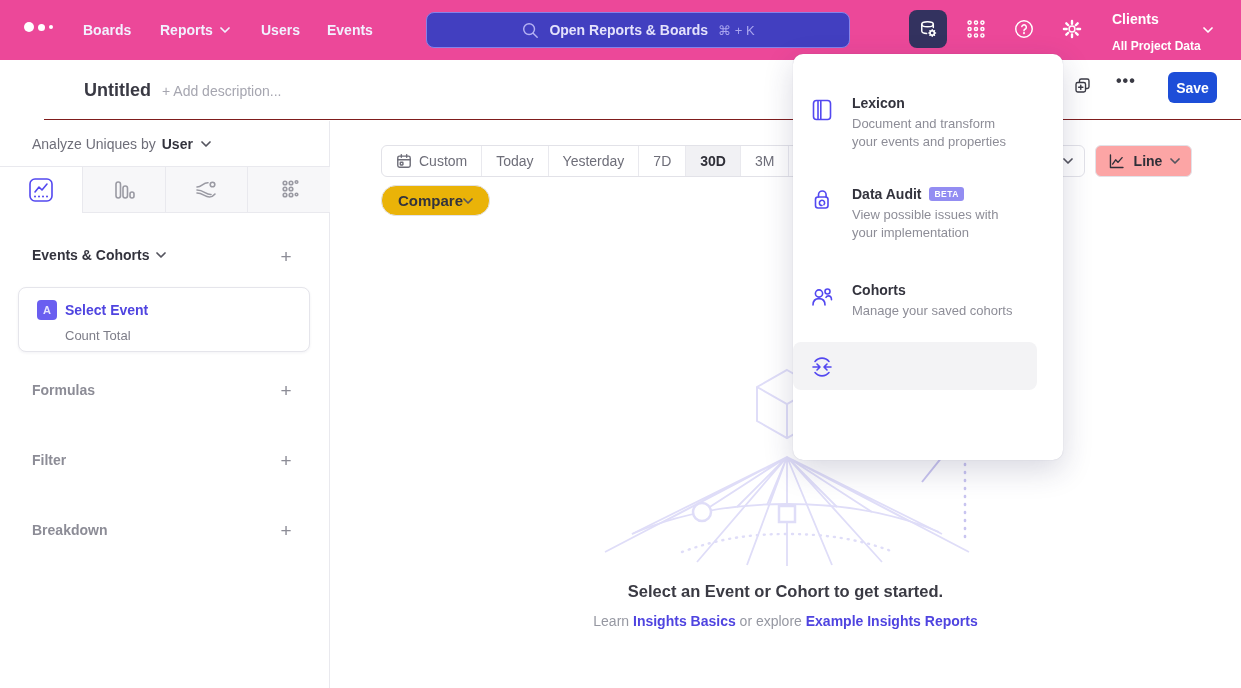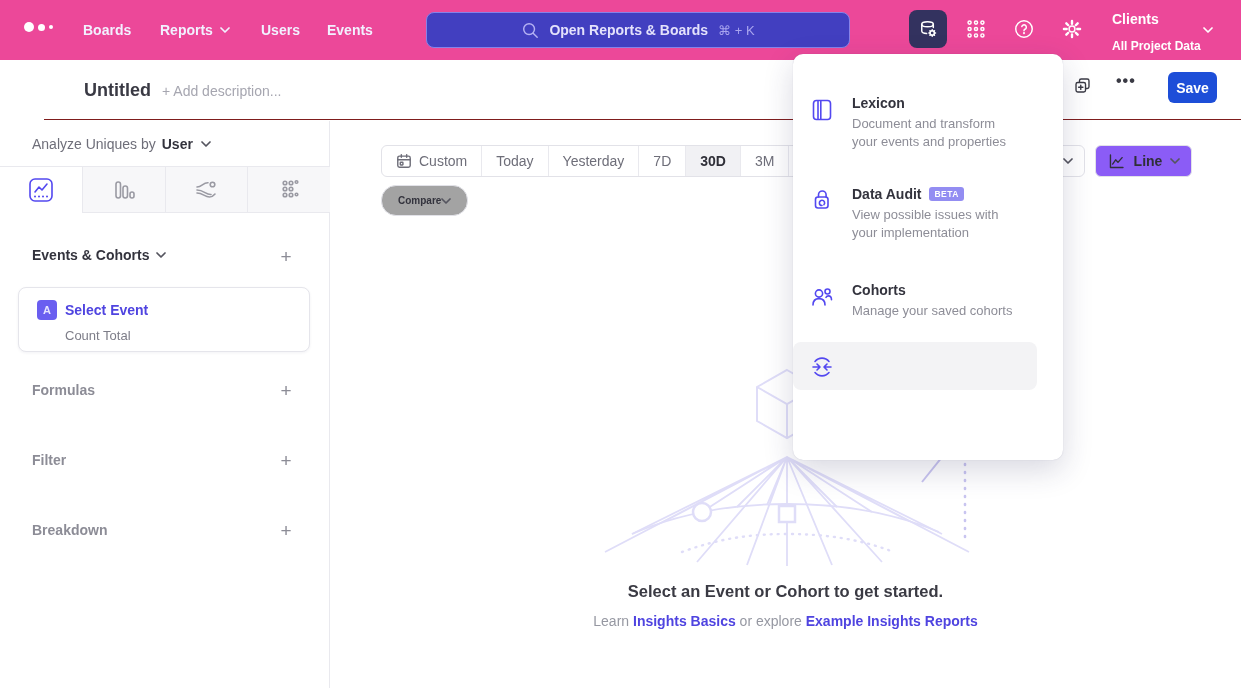--- a/index.html
+++ b/index.html
@@ -70,27 +70,27 @@
 
   
   #seg { position:absolute; left:381px; top:145px; height:32px; display:flex;
     background:#fff; border:1px solid #e2e2e8; border-radius:6px; overflow:hidden; z-index:1; }
   .seg-item { display:flex; align-items:center; justify-content:center; gap:7px;
     padding:0 14px; font-size:14px; color:#6e6e79; border-left:1px solid #e9e9ee;
     cursor:pointer; white-space:nowrap; }
   .seg-item:first-child { border-left:none;justify-content:center; }
   .seg-item.selected { background:#f1f1f4; color:#2f2f38; font-weight:700; }
   #compare-btn { position:absolute; left:381px; top:185px; height:31px; padding:0 16px;
-    display:flex; align-items:center; background:#a3a3a3; border:1px solid #e2e2e8;
-    border-radius:15px; font-size:10px; font-weight:600; color:#33333d; cursor:pointer; z-index:1;}
+    display:flex; align-items:center; background:#eab308; border:1px solid #e2e2e8;
+    border-radius:15px; font-size:15px; font-weight:600; color:#33333d; cursor:pointer; z-index:1;}
   #granularity-btn { position:absolute; left:995px; top:145px; width:90px; height:32px;
     background:#fff; border:1px solid #e2e2e8; border-radius:6px; cursor:pointer; z-index:1;
     display:flex; align-items:center; justify-content:flex-end; padding-right:11px; color:#55555f; }
   #charttype-btn { position:absolute; left:1095px; top:145px; width:97px; height:32px;
-    background:#8b5cf6; border:1px solid #e2e2e8; border-radius:6px; cursor:pointer; z-index:1;
+    background:#fca5a5; border:1px solid #e2e2e8; border-radius:6px; cursor:pointer; z-index:1;
     display:flex; align-items:center; justify-content:center; gap:8px;
     font-size:14px; font-weight:600; color:#2f2f38; }
   #charttype-btn .chev { color:#55555f; }
 
   
   #watermark { position:absolute; left:597px; top:362px; z-index:0; }
   #empty-title { position:absolute; left:330px; top:582px; width:911px; text-align:center;
     font-size:16.5px; font-weight:700; color:#3a3a43; }
   #empty-sub { position:absolute; left:330px; top:613px; width:911px; text-align:center;
     font-size:14px; color:#9698a2; }

